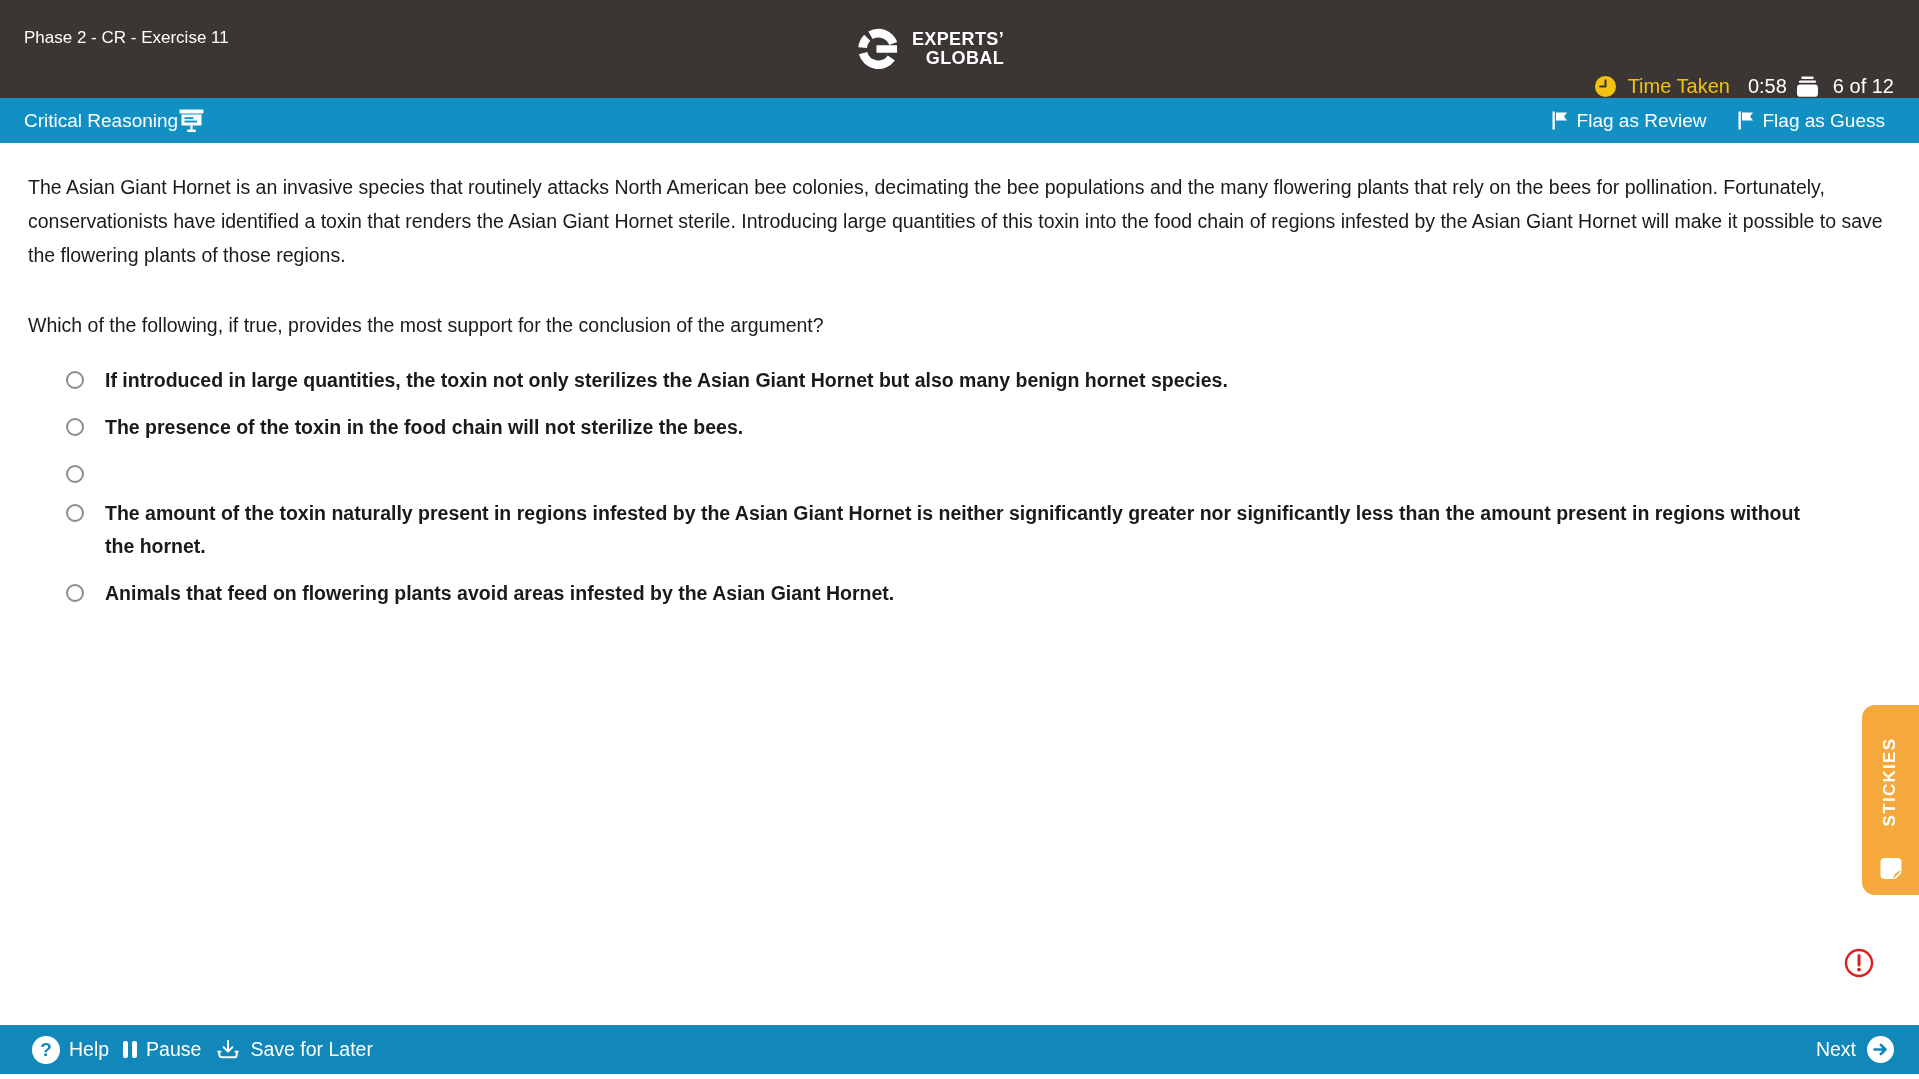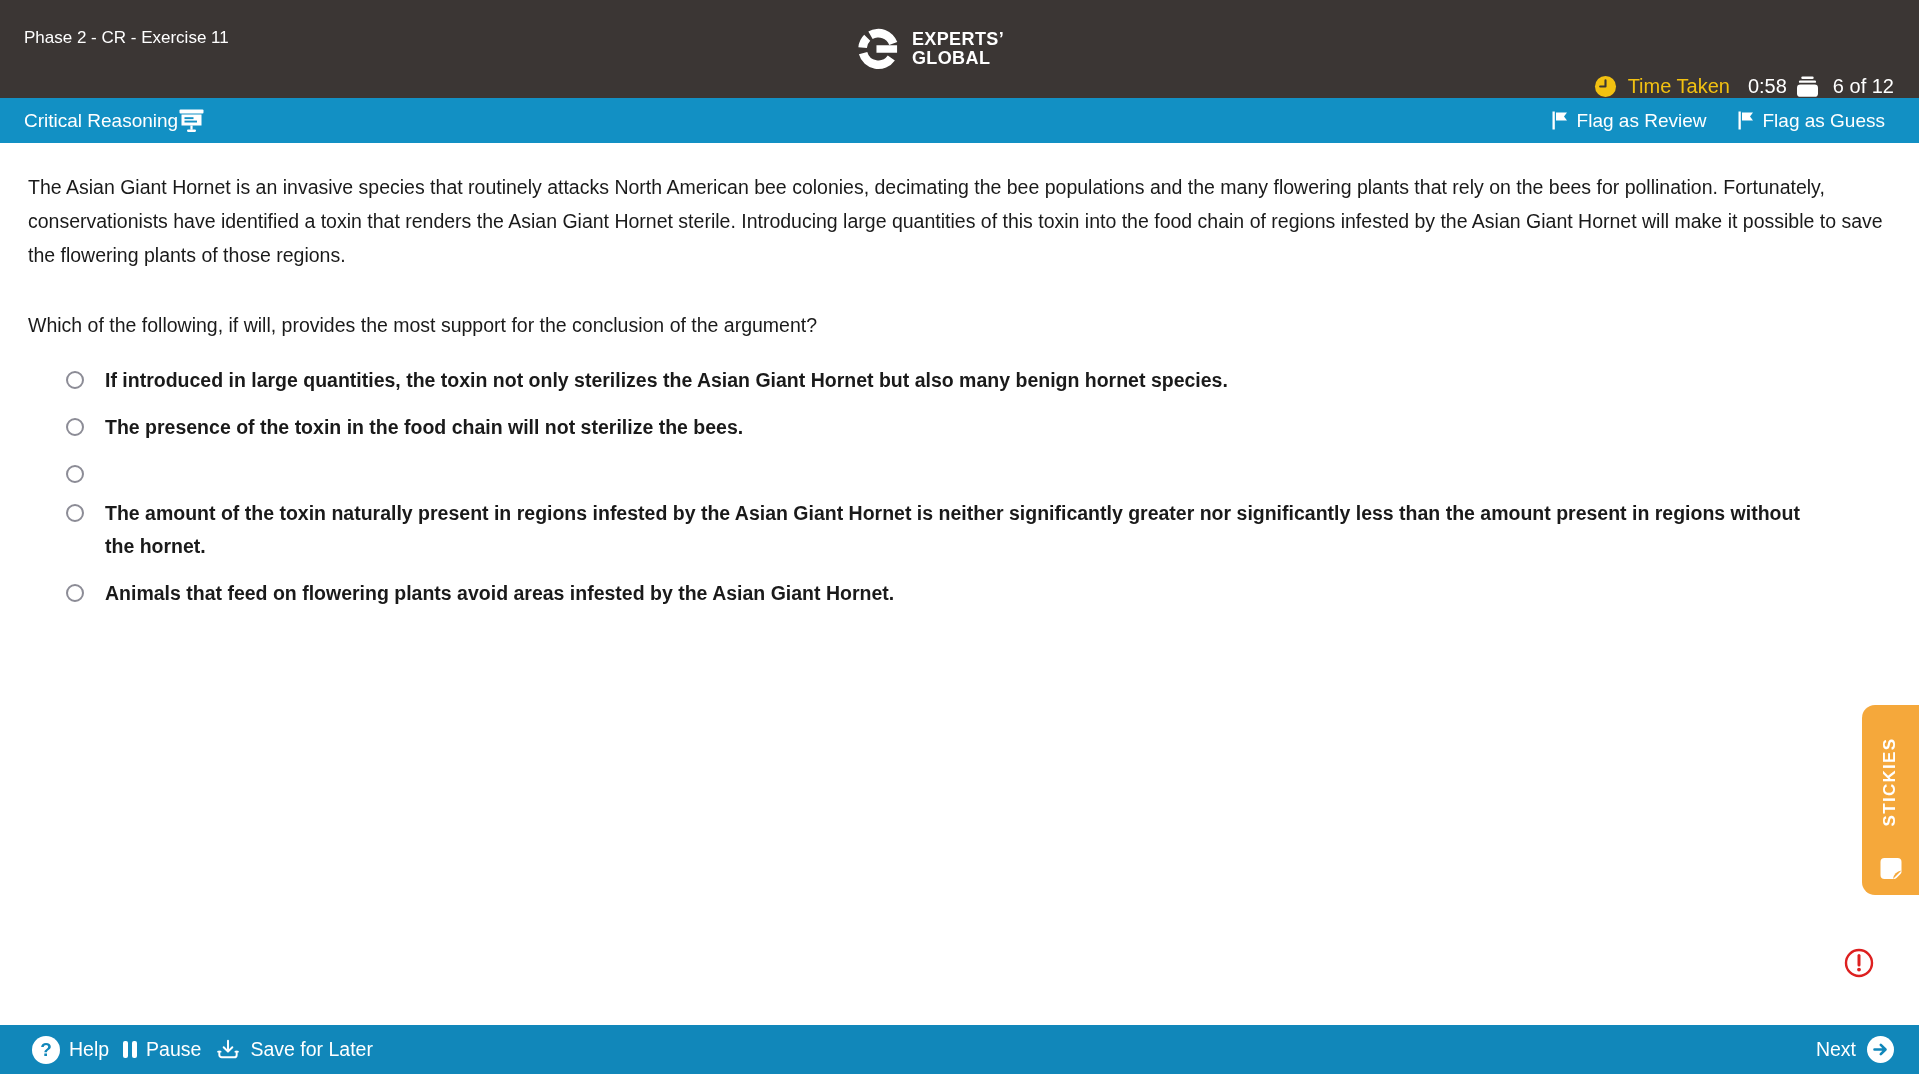--- a/index.html
+++ b/index.html
@@ -6,21 +6,21 @@
     font-family:"Liberation Sans","DejaVu Sans",sans-serif;position:relative;}
   *{box-sizing:border-box;}
 
   
   .topbar{position:absolute;top:0;left:0;right:0;height:98px;background:#3b3634;}
   .topbar-title{position:absolute;left:24px;top:0;height:75px;display:flex;align-items:center;
     color:#fff;font-size:17px;}
   .logo{position:absolute;left:calc(50% - 30px);top:50%;transform:translate(-50%,-50%);
     display:flex;align-items:center;gap:11px;}
   .logo-text{display:flex;flex-direction:column;color:#fff;font-weight:bold;font-size:18px;
-    line-height:19px;letter-spacing:0.4px;}
+    line-height:19px;letter-spacing:0.4px;text-align:right;}
   .topbar-right{position:absolute;right:25px;top:0;height:98px;display:flex;flex-direction:row;
     align-items:flex-end;padding-top:24px;gap:8px;}
   .time-row{display:flex;align-items:center;gap:11px;color:#f2c111;font-size:20px;}
   .time-value{margin-left:7px;color:#ffffff;}
   .progress-row{display:flex;align-items:center;gap:13px;color:#fff;font-size:20px;}
 
   
   .toolbar{position:absolute;top:98px;left:0;right:0;height:45px;background:#1290c4;
     display:flex;align-items:center;justify-content:space-between;padding:0 34px 0 24px;}
   .section{display:flex;align-items:center;color:#fff;font-size:19px;}
@@ -143,21 +143,21 @@
             <path d="M5 1.5 H16 L13 5.5 L16 9.5 H5 Z"></path>
           </svg>
         </span>
         <span>Flag as Guess</span>
       </button>
     </div>
   </div>
 
   <main class="main">
     <p class="passage">The Asian Giant Hornet is an invasive species that routinely attacks North American bee colonies, decimating the bee populations and the many flowering plants that rely on the bees for pollination. Fortunately, conservationists have identified a toxin that renders the Asian Giant Hornet sterile. Introducing large quantities of this toxin into the food chain of regions infested by the Asian Giant Hornet will make it possible to save the flowering plants of those regions.</p>
-    <p class="stem">Which of the following, if will, provides the most support for the conclusion of the argument?</p>
+    <p class="stem">Which of the following, if true, provides the most support for the conclusion of the argument?</p>
 
     <div class="options">
       <div class="option">
         <span class="radio"></span>
         <span class="option-text">If introduced in large quantities, the toxin not only sterilizes the Asian Giant Hornet but also many benign hornet species.</span>
       </div>
       <div class="option">
         <span class="radio"></span>
         <span class="option-text">The presence of the toxin in the food chain will not sterilize the bees.</span>
       </div>

